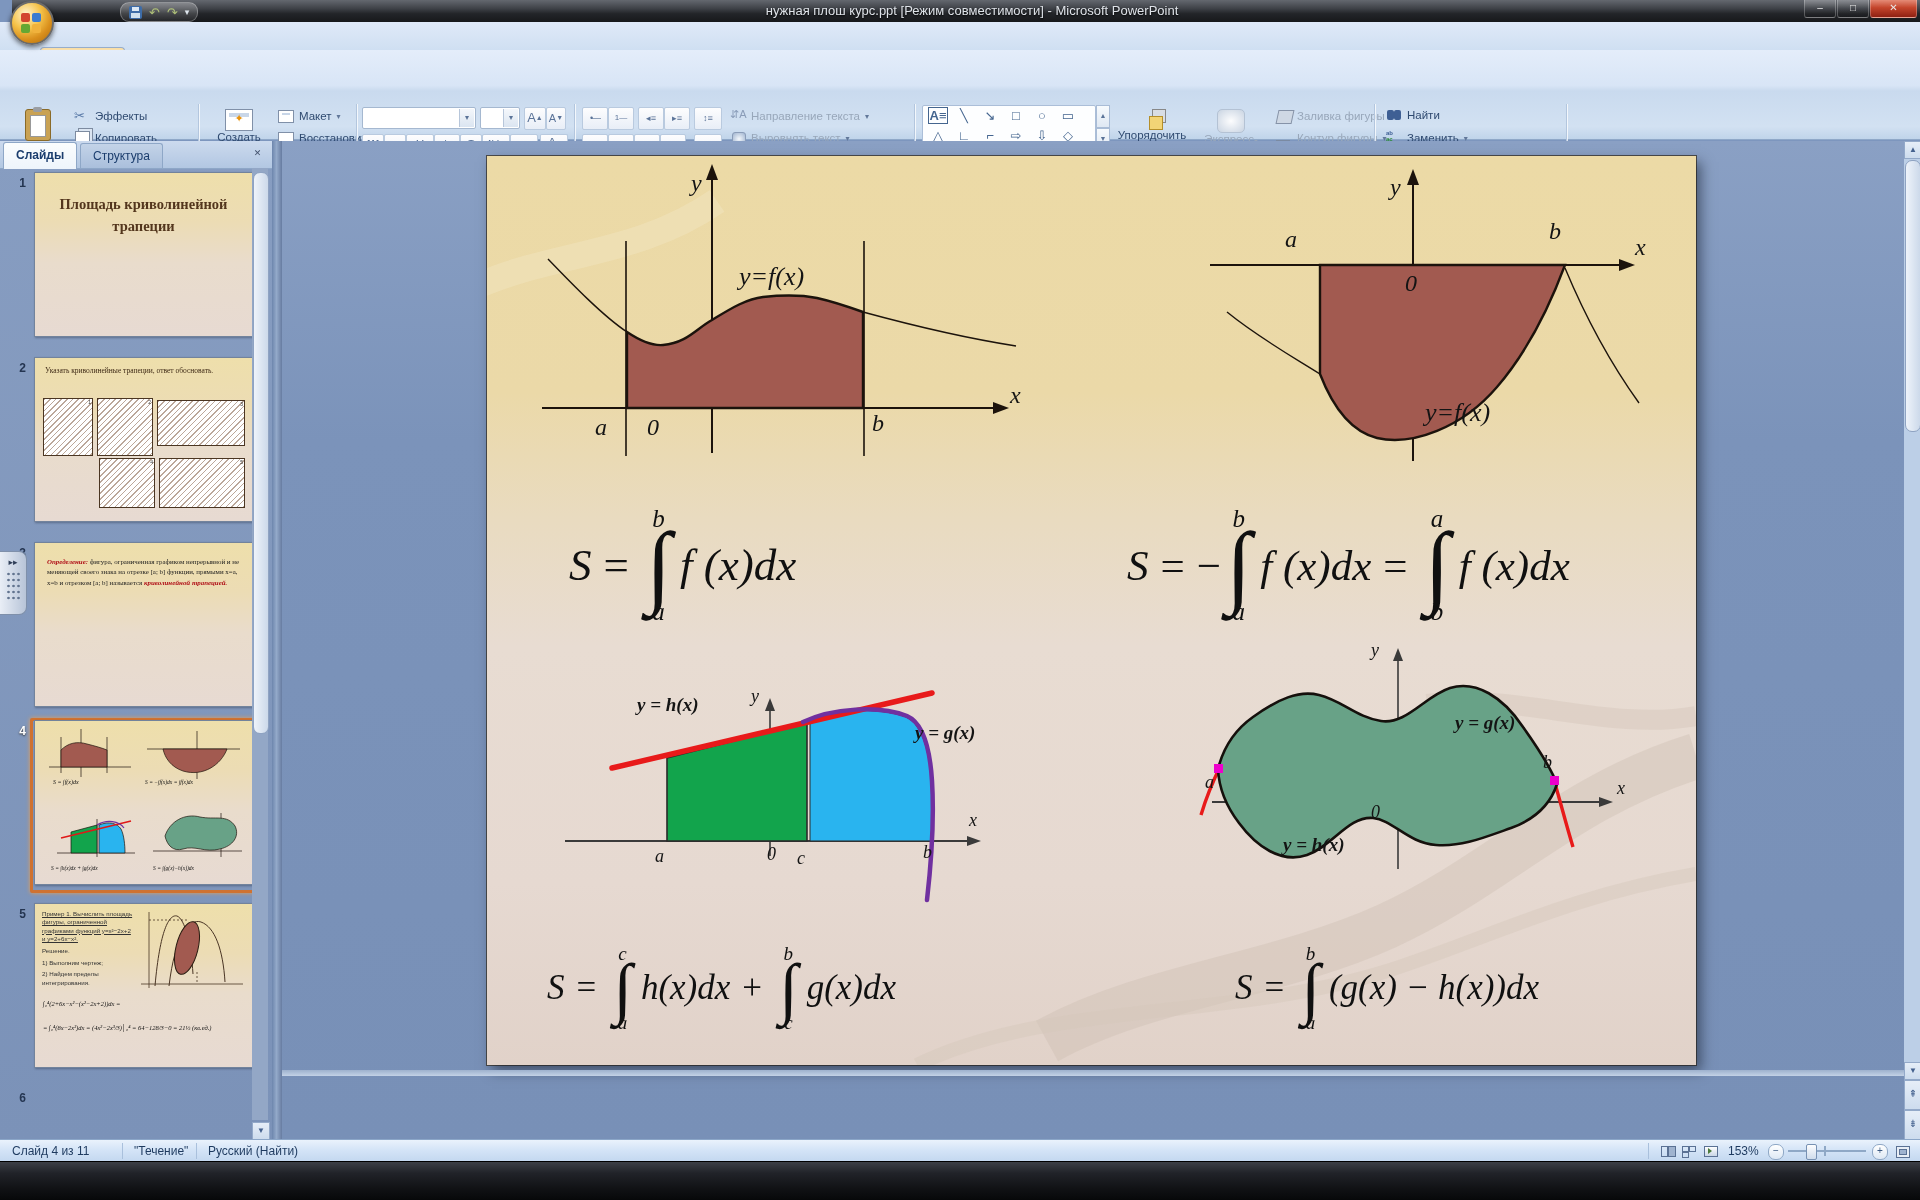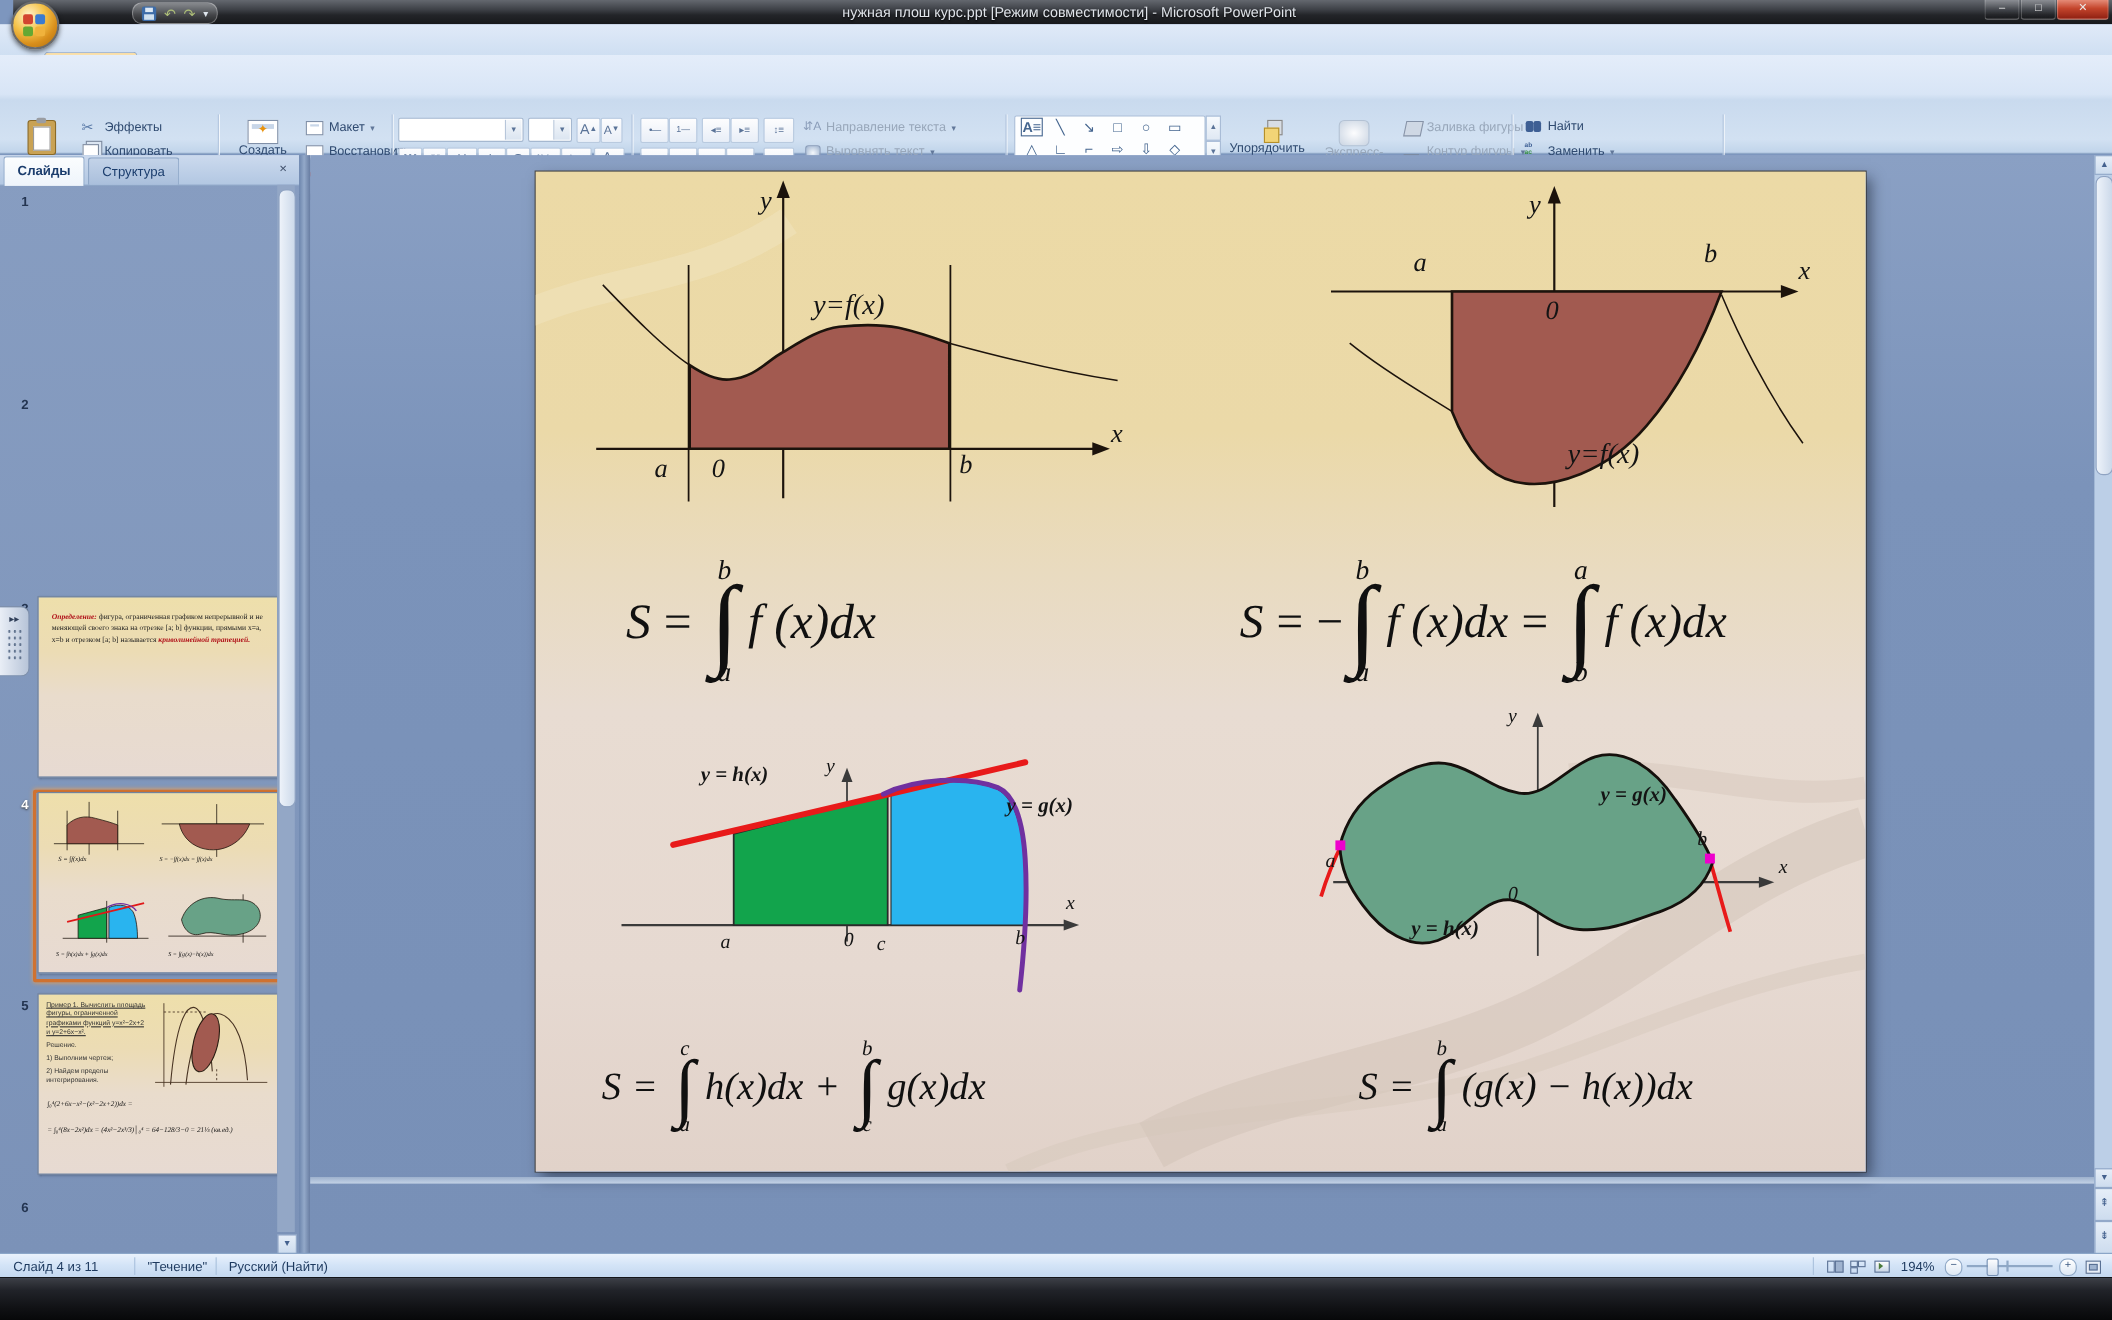--- a/index.html
+++ b/index.html
@@ -395,22 +395,43 @@
     <div class="gsep" style="left:1566px"></div>
   </div>
 
   <div id="panel" class="abs"></div>
   <div id="paneltabs" class="abs"></div>
   <div class="ptab active" style="left:3px">Слайды</div>
   <div class="ptab" style="left:80px">Структура</div>
   <div class="pclose">✕</div>
 
   <div class="thumbnum" style="left:8px;top:176px">1</div>
+  <div class="thumb" style="top:172px">
+    <div style="margin-top:20px;text-align:center;font-family:'Liberation Serif',serif;font-weight:bold;font-size:14.5px;line-height:1.55;color:#53361d">Площадь криволинейной трапеции</div>
+  </div>
 
   <div class="thumbnum" style="left:8px;top:361px">2</div>
+  <div class="thumb" style="top:357px">
+    <div style="position:absolute;left:10px;top:8px;width:190px;font-family:'Liberation Serif',serif;font-size:7.5px;color:#3f2a16">Указать криволинейные трапеции, ответ обосновать.</div>
+    <div class="t2box" style="left:8px;top:40px;width:48px;height:56px">
+        <em>1</em>
+      </div>
+    <div class="t2box" style="left:62px;top:40px;width:54px;height:56px">
+        <em>2</em>
+      </div>
+    <div class="t2box" style="left:122px;top:42px;width:86px;height:44px">
+        <em>3</em>
+      </div>
+    <div class="t2box" style="left:64px;top:100px;width:54px;height:48px">
+        <em>4</em>
+      </div>
+    <div class="t2box" style="left:124px;top:100px;width:84px;height:48px">
+        <em>5</em>
+      </div>
+  </div>
 
   <div class="thumbnum" style="left:8px;top:546px">3</div>
   <div class="thumb" style="top:542px">
     <p style="margin:14px 12px;font-family:'Liberation Serif',serif;font-size:6.9px;line-height:1.5;color:#1d1d1d">
       <span style="color:#b01018;font-weight:bold;font-style:italic">Определение:</span><span> фигура, ограниченная графиком непрерывной и не меняющей своего знака на отрезке [a; b] функции, прямыми x=a, x=b и отрезком [a; b] называется </span><span style="color:#b01018;font-style:italic;font-weight:bold">криволинейной трапецией.</span>
     </p>
   </div>
 
   <div class="selframe" style="top:718px"></div>
   <div class="thumbnum" style="left:8px;top:724px;color:#fff;text-shadow:0 1px 2px #333">4</div>
@@ -631,21 +652,21 @@
     </span>
     <span class="viewbtn" style="left:1678px">
       <span style="position:absolute;left:3px;top:3px;width:5px;height:4px;border:1px solid #5a7194"></span>
       <span style="position:absolute;left:10px;top:3px;width:5px;height:4px;border:1px solid #5a7194"></span>
       <span style="position:absolute;left:3px;top:9px;width:5px;height:4px;border:1px solid #5a7194"></span>
     </span>
     <span class="viewbtn" style="left:1700px">
       <span style="position:absolute;left:3px;top:3px;width:12px;height:9px;border:1px solid #5a7194;background:linear-gradient(#fefefe,#c9d6e6)"></span>
       <span style="position:absolute;left:7px;top:5px;width:0;height:0;border-left:4px solid #4a7a3a;border-top:3px solid transparent;border-bottom:3px solid transparent"></span>
     </span>
-    <span class="stext" style="left:1728px">194%</span>
+    <span class="stext" style="left:1728px">153%</span>
     <span class="zbtn" style="left:1768px">−</span>
     <span style="position:absolute;left:1788px;top:10px;width:78px;height:2px;background:#8fa8c6"></span>
     <span style="position:absolute;left:1824px;top:6px;width:2px;height:10px;background:#8fa8c6"></span>
     <span style="position:absolute;left:1806px;top:4px;width:9px;height:14px;border:1px solid #77central;border:1px solid #7791b3;border-radius:2px;background:linear-gradient(#fdfdfe,#cfdcec)"></span>
     <span class="zbtn" style="left:1872px">+</span>
     <span class="viewbtn" style="left:1892px;top:2px">
       <span style="position:absolute;left:3px;top:3px;width:12px;height:10px;border:1px solid #5a7194;background:#e8eef6"></span>
       <span style="position:absolute;left:6px;top:6px;width:6px;height:4px;border:1px solid #5a7194;background:#9fb3cf"></span>
     </span>
   </div>

